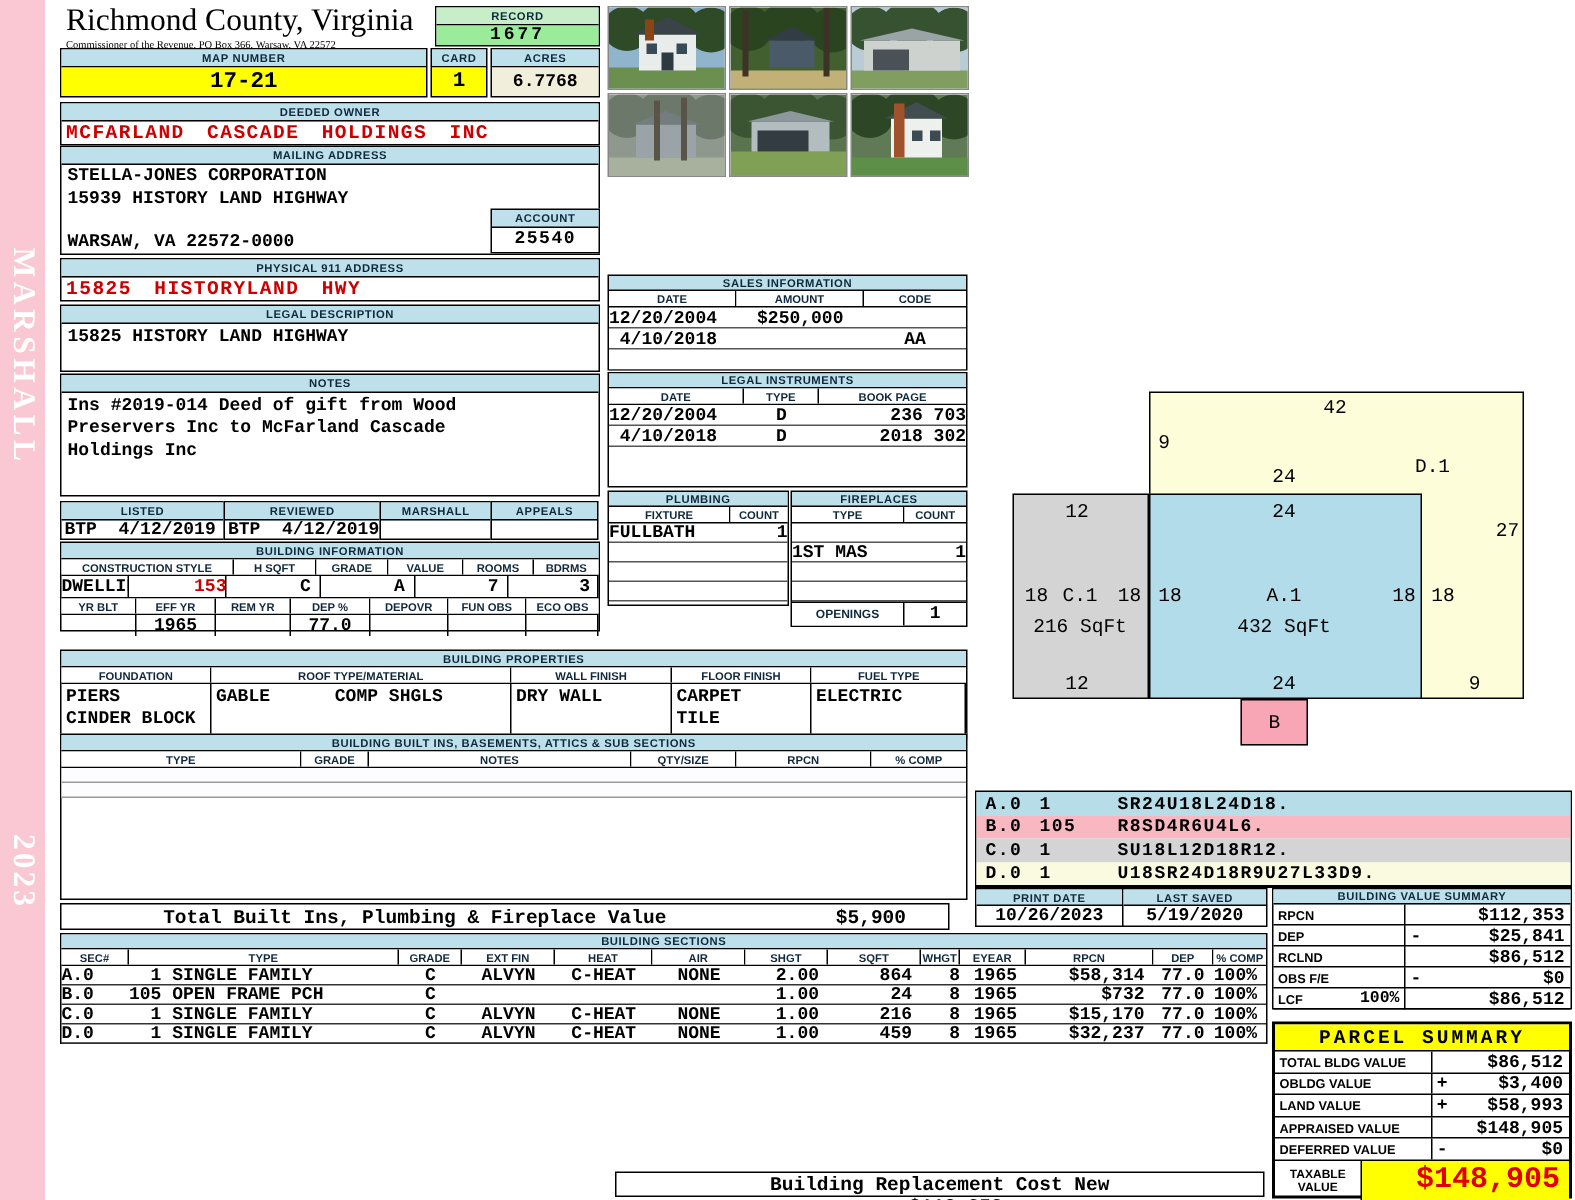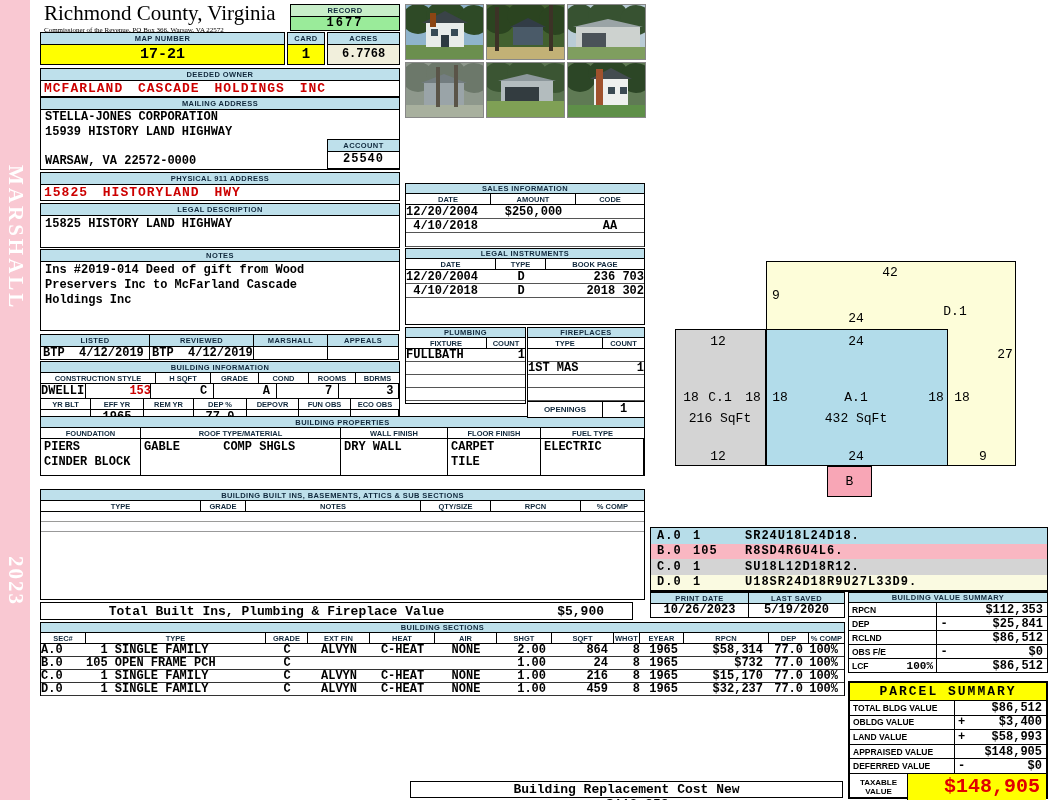--- a/index.html
+++ b/index.html
@@ -107,21 +107,21 @@
     <div class="val" style="height:12px;"></div>
   </div>
 </div>
 
 <div class="sect" style="left:40px;top:361px;width:360px;height:60px;">
   <div class="hdr" style="height:11px;">BUILDING INFORMATION</div>
   <div class="tr" id="bi-h1">
       <div class="ch" style="width: 115px;">CONSTRUCTION STYLE</div>
       <div class="ch" style="width: 55px;">H SQFT</div>
       <div class="ch" style="width: 48px;">GRADE</div>
-      <div class="ch" style="width: 50px;">COND</div>
+      <div class="ch" style="width: 50px;">VALUE</div>
       <div class="ch" style="width: 47px;">ROOMS</div>
       <div class="ch" style="width: 43px;">BDRMS</div>
     </div>
   <div class="tr" id="bi-v1" style="border-top:1px solid #000;border-bottom:1px solid #000;gap:43px;">
       <div class="td vline" style="width: 115px; text-align: center;">DWELLING</div>
       <div class="td vline red" style="width: 55px; text-align: center;">1539</div>
       <div class="td vline" style="width: 48px; text-align: center;">C</div>
       <div class="td vline" style="width: 50px; text-align: center;">A</div>
       <div class="td vline" style="width: 47px; text-align: center;">7</div>
       <div class="td vline" style="width: 43px; text-align: center;">3</div>
@@ -139,21 +139,21 @@
       <div class="td vline" style="width: 50px; text-align: center;"></div>
       <div class="td vline" style="width: 53px; text-align: center;">1965</div>
       <div class="td vline" style="width: 50px; text-align: center;"></div>
       <div class="td vline" style="width: 53px; text-align: center;">77.0</div>
       <div class="td vline" style="width: 52px; text-align: center;"></div>
       <div class="td vline" style="width: 52px; text-align: center;"></div>
       <div class="td vline" style="width: 48px; text-align: center;"></div>
     </div>
 </div>
 
-<div class="sect" style="left:40px;top:416px;width:605px;height:60px;">
+<div class="sect" style="left:40px;top:433px;width:605px;height:60px;">
   <div class="hdr" style="height:11px;">BUILDING PROPERTIES</div>
   <div class="tr" id="bp-h">
       <div class="ch" style="width: 100px;">FOUNDATION</div>
       <div class="ch" style="width: 200px;">ROOF TYPE/MATERIAL</div>
       <div class="ch" style="width: 107px;">WALL FINISH</div>
       <div class="ch" style="width: 93px;">FLOOR FINISH</div>
       <div class="ch" style="width: 103px;">FUEL TYPE</div>
     </div>
   <div class="tr" id="bp-v" style="border-top:1px solid #000;height:37px;">
       <div class="vline" style="width: 100px; padding: 1px 0px 0px 3px;">

